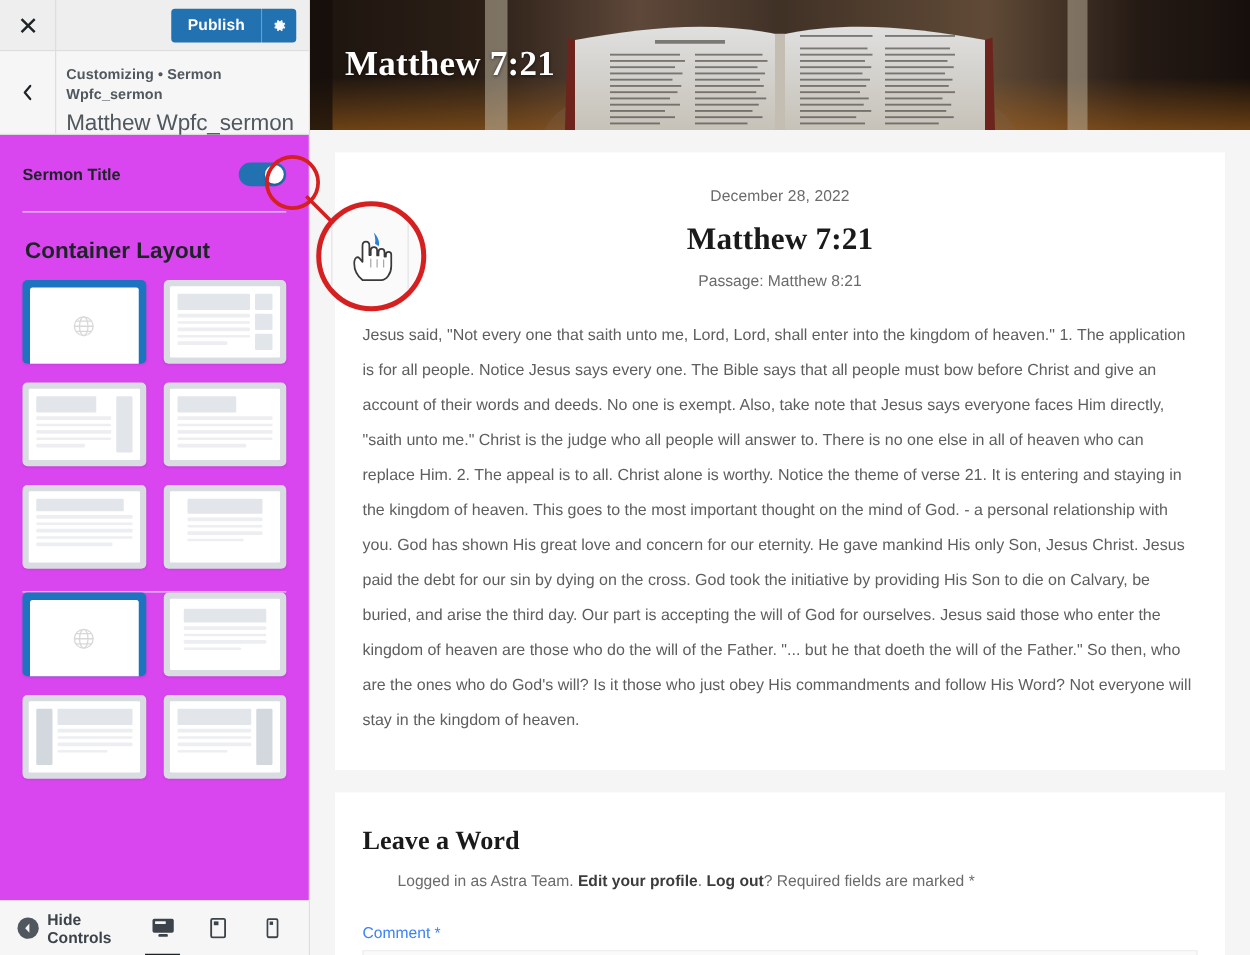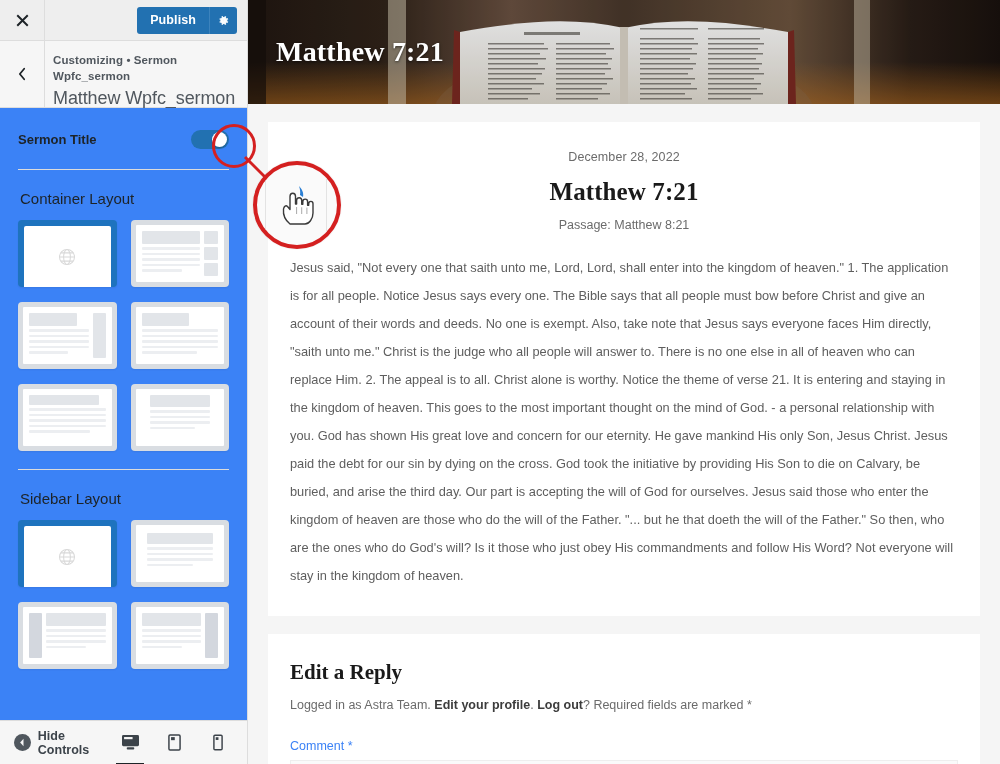--- a/index.html
+++ b/index.html
@@ -66,42 +66,42 @@
     font-size: 11.5px; color: #50575e; font-weight: bold; line-height: 16px;
     letter-spacing: .1px;
   }
   .cz-title {
     font-size: 18px; color: #50575e; font-weight: 400;
     line-height: 26px; margin-top: 1px; letter-spacing: -.1px;
   }
 
   
   .cz-body {
-    flex: 1; overflow: hidden; background: #3b82f6;
+    flex: 1; overflow: hidden; background: #d946ef;
     padding: 0 18px;
     position: relative;
   }
   .ctl-row-toggle {
     display: flex; align-items: center; justify-content: space-between;
     padding: 22px 0 20px 0;
   }
   .ctl-label { font-size: 13px; font-weight: bold; color: #1d2327; }
   .toggle {
     width: 38px; height: 19px; background: #2271b1; border-radius: 10px;
     position: relative; cursor: pointer; flex-shrink: 0;
   }
   .toggle .knob {
     position: absolute; top: 2px; right: 2px;
     width: 15px; height: 15px; border-radius: 50%; background: #fff;
     box-shadow: 0 1px 2px rgba(0,0,0,.25);
   }
   .hr { height: 1px; background: #dcdcdc; margin: 0 0 0 0; }
 
   .sect-title {
-    font-size: 15px; font-weight: normal; color: #1d2327;
+    font-size: 18px; font-weight: bold; color: #1d2327;
     margin: 20px 0 13px 2px;
   }
   .thumb-grid {
     display: grid; grid-template-columns: 1fr 1fr;
     gap: 15px 14px; margin-bottom: 18px;
   }
   .thumb {
     position: relative; height: 67px; border-radius: 4px;
     background: #d9dde2; padding: 5px; cursor: pointer;
     box-shadow: 0 1px 2px rgba(0,0,0,.07);
@@ -176,21 +176,21 @@
   .post-passage { text-align: center; font-size: 12.5px; color: #6b6b6b; }
   .post-body {
     margin-top: 22px; font-size: 12.8px; line-height: 28px;
     color: #5e5e5e; text-align: left;
   }
   .reply-card { background: #fff; padding: 26px 22px 0 22px; height: 250px; }
   .reply-title {
     font-family: "Liberation Serif", serif; font-size: 21px; font-weight: bold;
     color: #1a1a1a; margin-bottom: 10px;
   }
-  .reply-sub { font-size: 12.5px; color: #6b6b6b; line-height: 20px; }
+  .reply-sub { font-size: 12.5px; color: #6b6b6b; line-height: 20px; margin-left: 28px; }
   .reply-sub a { color: #3c3c3c; text-decoration: none; font-weight: 600; }
   .field-label { font-size: 12.5px; color: #3b82f6; margin: 24px 0 7px 0; }
   .comment-box {
     width: 100%; height: 160px; background: #fafafa;
     border: 1px solid #eeeeee; display: block;
   }
 
   
   .anno { position: absolute; pointer-events: none; }
   .ring-small {
@@ -343,21 +343,20 @@
                 <div class="line"></div>
               <div class="line"></div>
                 <div class="line" style="width:75%"></div>
             </div>
           </div>
         </div>
       </div>
 
       <div class="hr"></div>
 
-      <div class="sect-title">Sidebar Layout</div>
 
       <div class="thumb-grid">
 
         <div class="thumb selected">
           <div class="page">
             <svg class="globe" viewBox="0 0 24 24">
               <circle cx="12" cy="12" r="10" fill="none" stroke="#777" stroke-width="1.4"></circle>
               <ellipse cx="12" cy="12" rx="4.5" ry="10" fill="none" stroke="#777" stroke-width="1.4"></ellipse>
               <path d="M2 12h20M3.6 6.5h16.8M3.6 17.5h16.8" stroke="#777" stroke-width="1.4" fill="none"></path>
             </svg>
@@ -546,21 +545,21 @@
     <div class="pv-scroll">
 
       <div class="card">
         <div class="post-date">December 28, 2022</div>
         <h1 class="post-title">Matthew 7:21</h1>
         <div class="post-passage">Passage: Matthew 8:21</div>
         <p class="post-body">Jesus said, "Not every one that saith unto me, Lord, Lord, shall enter into the kingdom of heaven." 1. The application is for all people. Notice Jesus says every one. The Bible says that all people must bow before Christ and give an account of their words and deeds. No one is exempt. Also, take note that Jesus says everyone faces Him directly, "saith unto me." Christ is the judge who all people will answer to. There is no one else in all of heaven who can replace Him. 2. The appeal is to all. Christ alone is worthy. Notice the theme of verse 21. It is entering and staying in the kingdom of heaven. This goes to the most important thought on the mind of God. - a personal relationship with you. God has shown His great love and concern for our eternity. He gave mankind His only Son, Jesus Christ. Jesus paid the debt for our sin by dying on the cross. God took the initiative by providing His Son to die on Calvary, be buried, and arise the third day. Our part is accepting the will of God for ourselves. Jesus said those who enter the kingdom of heaven are those who do the will of the Father. "... but he that doeth the will of the Father." So then, who are the ones who do God's will? Is it those who just obey His commandments and follow His Word? Not everyone will stay in the kingdom of heaven.</p>
       </div>
 
       <div class="reply-card">
-        <h2 class="reply-title">Edit a Reply</h2>
+        <h2 class="reply-title">Leave a Word</h2>
         <div class="reply-sub">
           <span>Logged in as Astra Team.</span>
           <a href="#">Edit your profile</a><span>. </span><a href="#">Log out</a><span>? Required fields are marked *</span>
         </div>
         <div class="field-label">Comment *</div>
         <textarea class="comment-box" placeholder="" style=""></textarea>
       </div>
     </div>
 
   </div>

